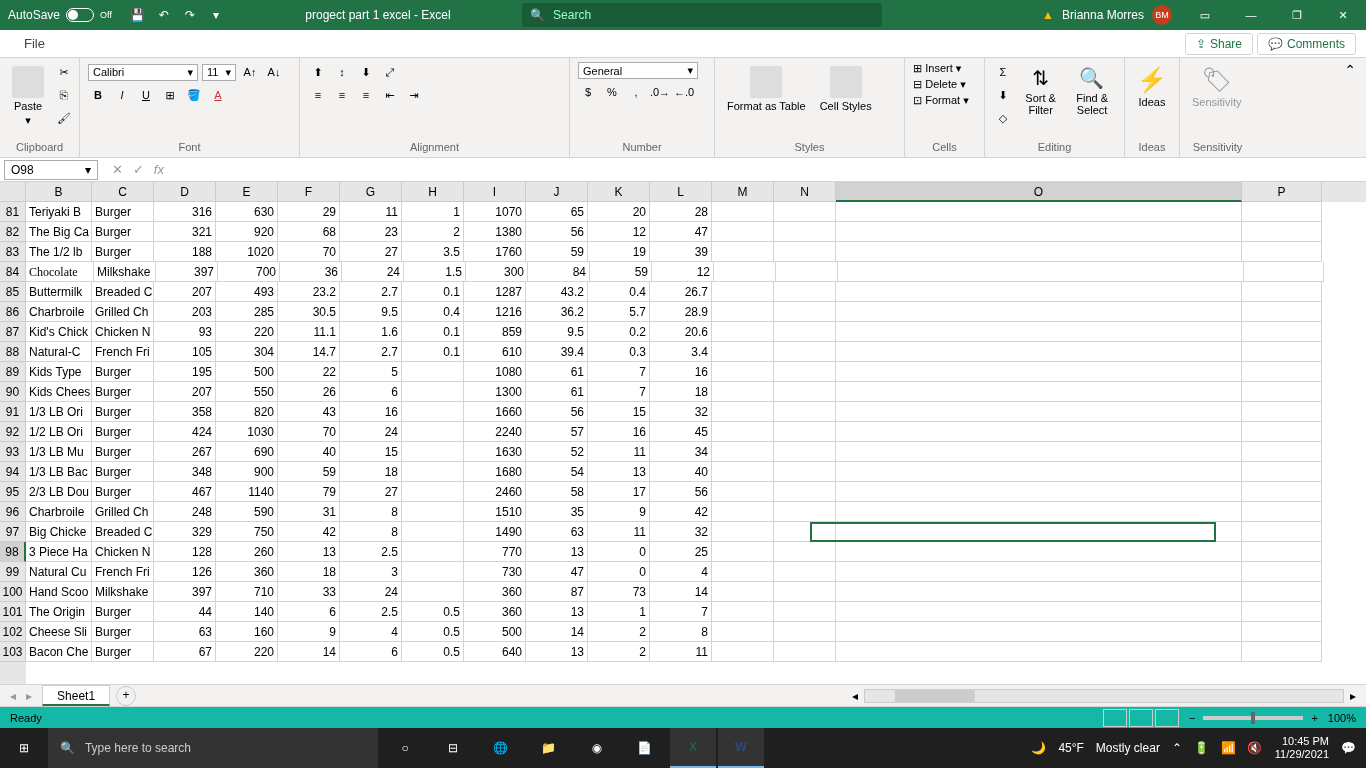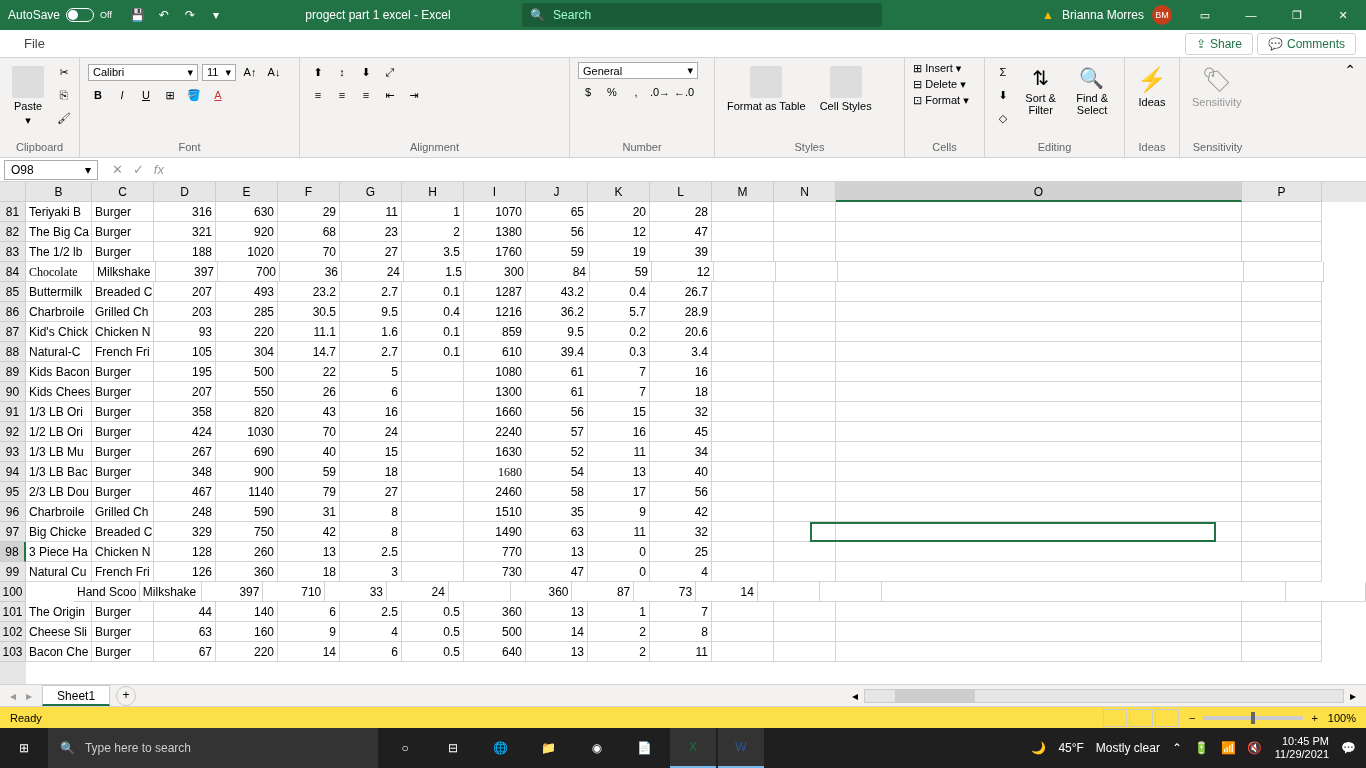--- a/index.html
+++ b/index.html
@@ -65,21 +65,21 @@
 
 .sheet-bar { height: 22px; background: #f3f2f1; display: flex; align-items: center; border-top: 1px solid #d4d4d4; font-size: 12px; }
 .sheet-nav { padding: 0 10px; color: #999; display: flex; gap: 10px; }
 .sheet-tab { padding: 0 14px; background: #fff; border: 1px solid #ccc; border-bottom: 2px solid #217346; height: 100%; line-height: 20px; }
 .add-sheet { width: 20px; height: 20px; border: 1px solid #ccc; border-radius: 50%; margin-left: 6px; text-align: center; line-height: 17px; }
 .scroll-h { flex: 1; display: flex; justify-content: flex-end; padding: 0 10px; gap: 6px; align-items: center; }
 .scrollbar-h { width: 480px; height: 14px; background: #e6e6e6; border: 1px solid #ccc; position: relative; }
 .scroll-thumb { position: absolute; left: 30px; width: 80px; height: 100%; background: #cdcdcd; }
 
 
-.status-bar { height: 22px; background: #fde047; display: flex; align-items: center; border-top: 1px solid #d4d4d4; font-size: 11px; padding: 0 10px; }
+.status-bar { height: 22px; background: #14b8a6; display: flex; align-items: center; border-top: 1px solid #d4d4d4; font-size: 11px; padding: 0 10px; }
 .status-spacer { flex: 1; }
 .view-btns { display: flex; gap: 2px; }
 .view-btn { width: 24px; height: 18px; border: 1px solid #ccc; }
 .zoom-slider { width: 100px; height: 4px; background: #ccc; margin: 0 8px; position: relative; }
 .zoom-slider::after { content: ''; position: absolute; left: 48px; top: -4px; width: 4px; height: 12px; background: #666; }
 
 
 .taskbar { height: 40px; background: #1f1f1f; display: flex; align-items: center; color: #fff; font-size: 12px; }
 .start-btn { width: 48px; height: 100%; display: flex; align-items: center; justify-content: center; }
 .search-task { width: 330px; height: 100%; background: #333; display: flex; align-items: center; padding: 0 12px; gap: 10px; color: #ccc; }
@@ -470,21 +470,21 @@
         <div class="cell num" style="width: 62px;">610</div>
         <div class="cell num" style="width: 62px;">39.4</div>
         <div class="cell num" style="width: 62px;">0.3</div>
         <div class="cell num" style="width: 62px;">3.4</div>
         <div class="cell" style="width: 62px;"></div>
         <div class="cell" style="width: 62px;"></div>
         <div class="cell" style="width: 406px;"></div>
         <div class="cell" style="width: 80px;"></div>
       </div>
       <div class="row">
-        <div class="cell" style="width: 66px;">Kids Bacon</div>
+        <div class="cell" style="width: 66px;">Kids Type</div>
         <div class="cell" style="width: 62px;">Burger</div>
         <div class="cell num" style="width: 62px;">195</div>
         <div class="cell num" style="width: 62px;">500</div>
         <div class="cell num" style="width: 62px;">22</div>
         <div class="cell num" style="width: 62px;">5</div>
         <div class="cell" style="width: 62px;"></div>
         <div class="cell num" style="width: 62px;">1080</div>
         <div class="cell num" style="width: 62px;">61</div>
         <div class="cell num" style="width: 62px;">7</div>
         <div class="cell num" style="width: 62px;">16</div>
@@ -562,21 +562,21 @@
         <div class="cell" style="width: 80px;"></div>
       </div>
       <div class="row">
         <div class="cell" style="width: 66px;">1/3 LB Bac</div>
         <div class="cell" style="width: 62px;">Burger</div>
         <div class="cell num" style="width: 62px;">348</div>
         <div class="cell num" style="width: 62px;">900</div>
         <div class="cell num" style="width: 62px;">59</div>
         <div class="cell num" style="width: 62px;">18</div>
         <div class="cell" style="width: 62px;"></div>
-        <div class="cell num" style="width: 62px; font-family: Liberation Serif, serif;">1680</div>
+        <div class="cell num" style="width: 62px;">1680</div>
         <div class="cell num" style="width: 62px;">54</div>
         <div class="cell num" style="width: 62px;">13</div>
         <div class="cell num" style="width: 62px;">40</div>
         <div class="cell" style="width: 62px;"></div>
         <div class="cell" style="width: 62px;"></div>
         <div class="cell" style="width: 406px;"></div>
         <div class="cell" style="width: 80px;"></div>
       </div>
       <div class="row">
         <div class="cell" style="width: 66px;">2/3 LB Dou</div>
@@ -657,21 +657,21 @@
         <div class="cell num" style="width: 62px;">730</div>
         <div class="cell num" style="width: 62px;">47</div>
         <div class="cell num" style="width: 62px;">0</div>
         <div class="cell num" style="width: 62px;">4</div>
         <div class="cell" style="width: 62px;"></div>
         <div class="cell" style="width: 62px;"></div>
         <div class="cell" style="width: 406px;"></div>
         <div class="cell" style="width: 80px;"></div>
       </div>
       <div class="row">
-        <div class="cell" style="width: 66px; margin-left: 48px;">Hand Scoo</div>
+        <div class="cell" style="width: 66px;">Hand Scoo</div>
         <div class="cell" style="width: 62px;">Milkshake</div>
         <div class="cell num" style="width: 62px;">397</div>
         <div class="cell num" style="width: 62px;">710</div>
         <div class="cell num" style="width: 62px;">33</div>
         <div class="cell num" style="width: 62px;">24</div>
         <div class="cell" style="width: 62px;"></div>
         <div class="cell num" style="width: 62px;">360</div>
         <div class="cell num" style="width: 62px;">87</div>
         <div class="cell num" style="width: 62px;">73</div>
         <div class="cell num" style="width: 62px;">14</div>

